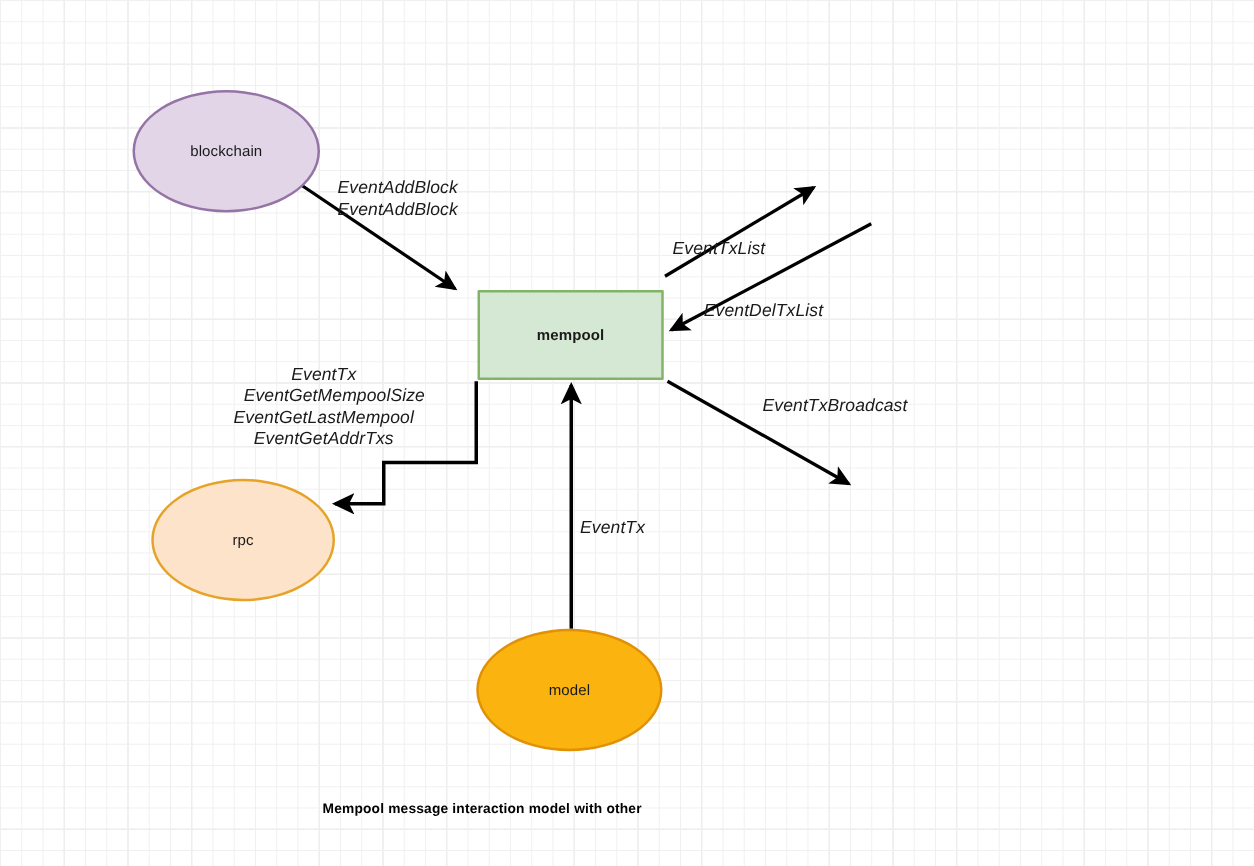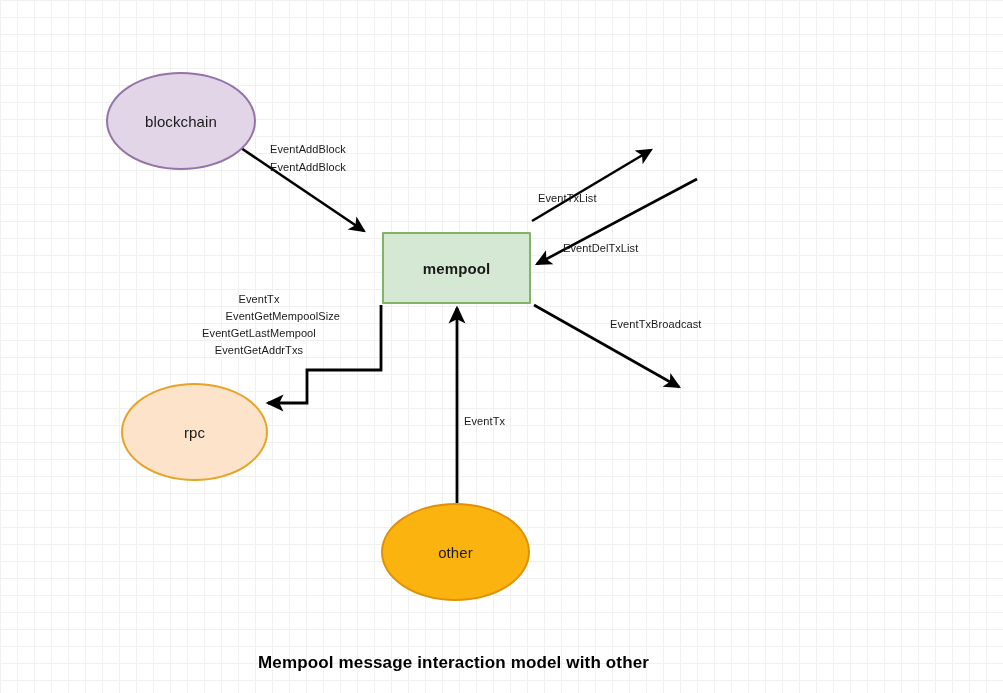--- a/index.html
+++ b/index.html
@@ -28,21 +28,21 @@
     left: 0; top: 0;
     width: 1003px;
     height: 693px;
   }
   .node {
     position: absolute;
     display: flex;
     align-items: center;
     justify-content: center;
     box-sizing: border-box;
-    font-size: 15px;
+    font-size: 12px;
     color: #1a1a1a;
     letter-spacing: 0.1px;
   }
   .node.ellipse { border-radius: 50%; }
   .node.rect { border-radius: 1px; }
 
   .node-blockchain {
     left: 106px; top: 72px; width: 150px; height: 98px;
     background: #e1d5e7; border: 2.2px solid #9673a6;
   }
@@ -62,38 +62,38 @@
     left: 669px; top: 383px; width: 149px; height: 86px;
     background: #dae8fc; border: 2.2px solid #6c8ebf;
   }
   .node-wallet {
     left: 381px; top: 503px; width: 149px; height: 98px;
     background: #fbb40f; border: 2.4px solid #e09106;
   }
 
   .edge-label {
     position: absolute;
-    font-size: 11px;
+    font-size: 14px;
     color: #1a1a1a;
     white-space: pre;
     line-height: 17px;
     letter-spacing: 0.1px;
+    font-style: italic;
   }
   .edge-label.center { text-align: center; }
 
   .caption {
     position: absolute;
     left: 258px;
     top: 641px;
-    font-size: 17px;
+    font-size: 11px;
     font-weight: bold;
     color: #000000;
     white-space: nowrap;
     letter-spacing: 0.15px;
-    margin-top: 12px;
   }
 </style>
 </head>
 <body>
 
 <div id="canvas">
 
   <svg id="edges" viewBox="0 0 1003 693" xmlns="http://www.w3.org/2000/svg">
     <defs>
       <marker id="arrow" viewBox="0 0 12 12" refX="9.5" refY="6" markerWidth="7" markerHeight="7" orient="auto-start-reverse">
@@ -122,21 +122,21 @@
   <div class="node rect node-mempool">
     <span>mempool</span>
   </div>
 
   <div class="node ellipse node-rpc">
     <span>rpc</span>
   </div>
 
 
   <div class="node ellipse node-wallet">
-    <span>other</span>
+    <span>model</span>
   </div>
 
   <div class="edge-label" style="left:270px; top:141px;">EventAddBlock</div>
   <div class="edge-label" style="left:270px; top:159px;">EventAddBlock</div>
 
   <div class="edge-label" style="left:538px; top:165px;margin-top:25px;">EventTxList</div>
 
   <div class="edge-label" style="left:563px; top:240px;">EventDelTxList</div>
 
   <div class="edge-label center" style="left:178px; top:291px; width:162px;">EventTx</div>

